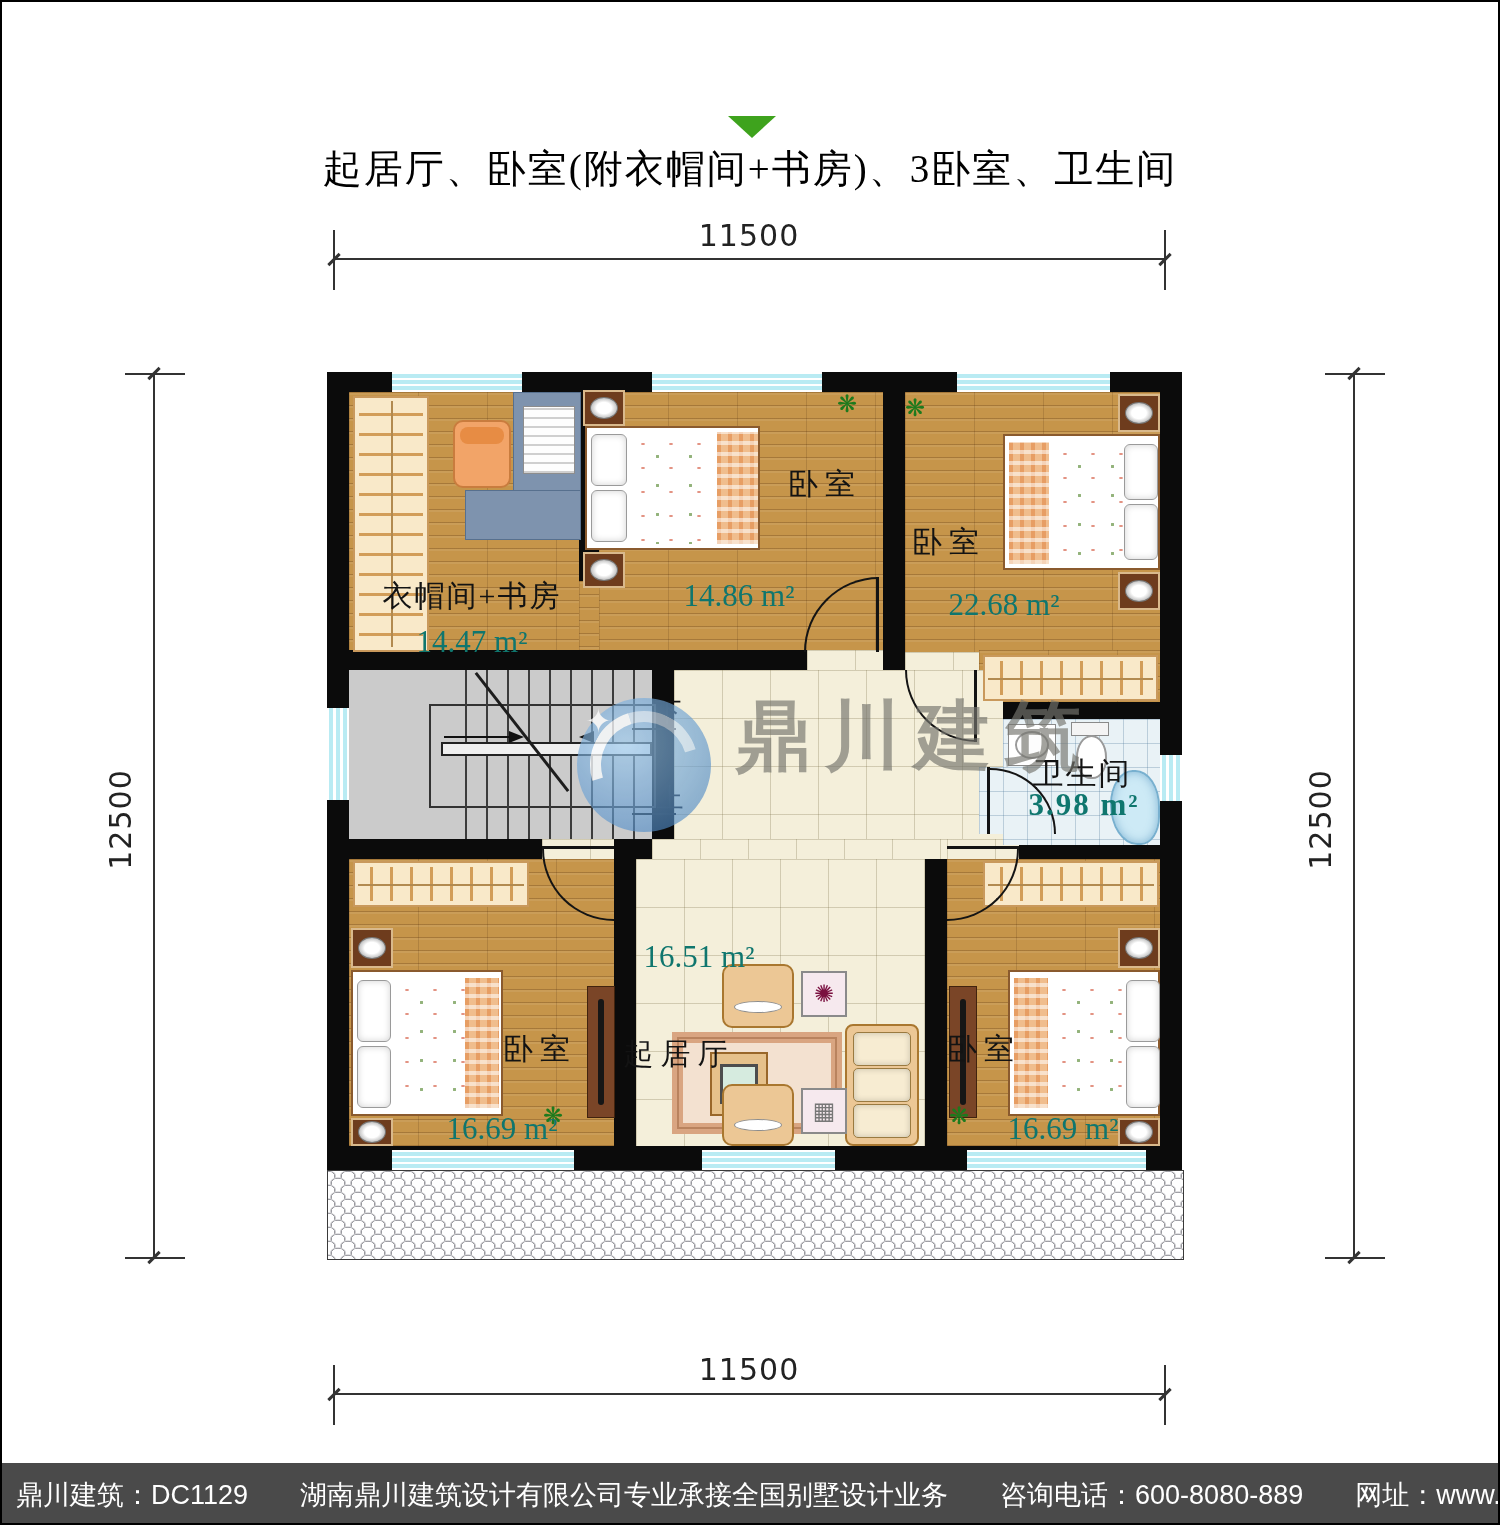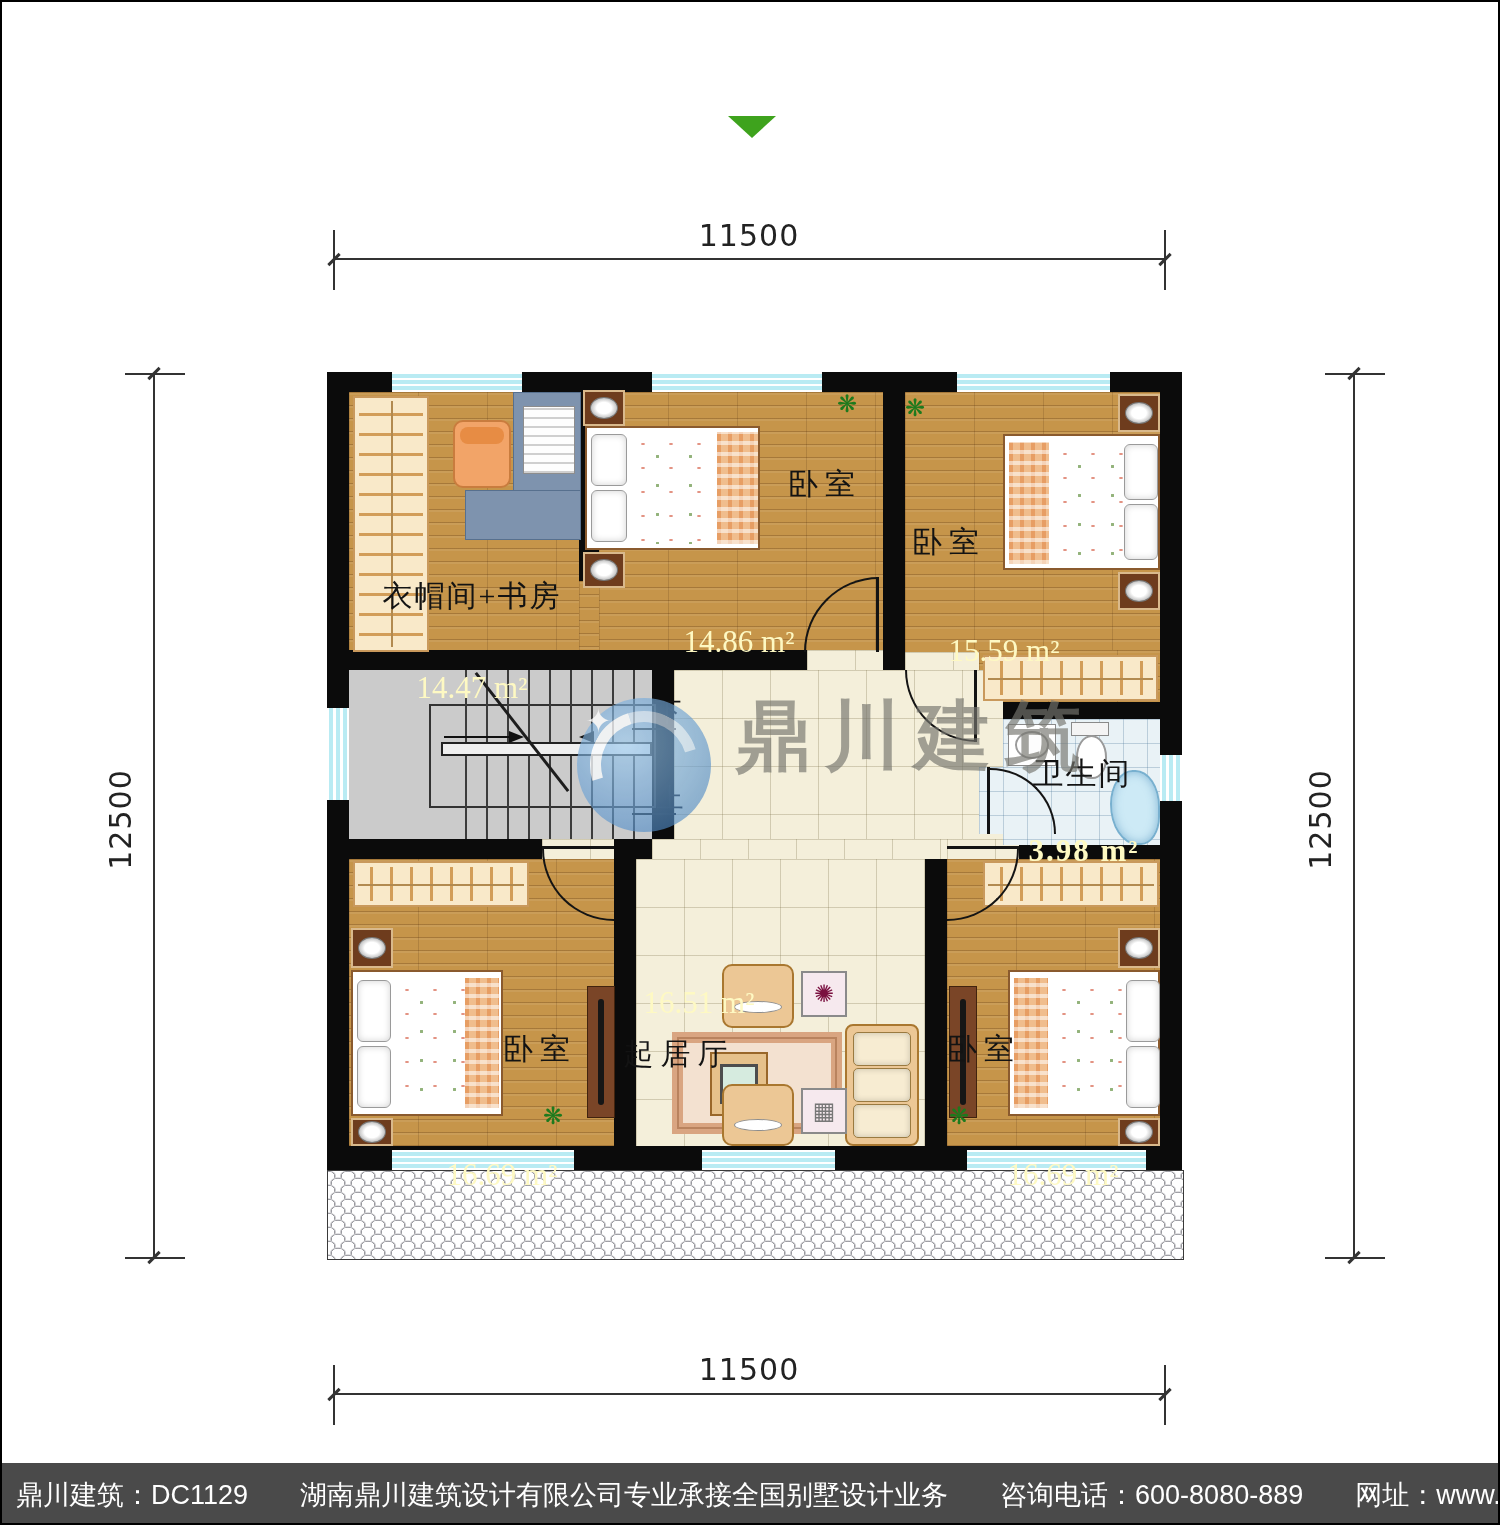--- a/index.html
+++ b/index.html
@@ -80,21 +80,21 @@
   .tank{background:#f4f4f4;border:1px solid #8a8a8a;}
   .bowl{background:#fff;border:2px solid #9a9a9a;border-radius:50% 50% 46% 46%;}
   .tub{background:#cdeaf6;border:2px solid #78b0cf;border-radius:48% 52% 40% 58%;box-shadow:inset 0 0 10px rgba(60,130,180,.5);}
 
   .desk{background:#7e93ae;border:1px solid #57708e;}
   .chair{background:#f2a468;border:2px solid #c97c3e;border-radius:10px;}
   .chair i{position:absolute;left:10%;right:10%;top:8%;height:26%;background:#e78c44;border-radius:8px;}
   .printer{background:#fdfdfd;border:1px solid #8d8d8d;background-image:repeating-linear-gradient(0deg,#cfcfcf 0 2px,transparent 2px 9px);}
 
   .rname{font-size:30px;color:#131313;letter-spacing:7px;white-space:nowrap;transform:translate(-50%,-50%);}
-  .rarea{font-size:31px;color:#fef9c3;white-space:nowrap;transform:translate(-50%,-50%);margin-top:46px;}
+  .rarea{font-size:31px;color:#0f766e;white-space:nowrap;transform:translate(-50%,-50%);}
   .sm{font-size:31px;letter-spacing:2px;}
   .updown{font-size:27px;color:#111;transform:translate(-50%,-50%);}
 
   
   .wm{left:250px;top:318px;width:580px;height:156px;opacity:.78;pointer-events:none;z-index:50;}
   .wm-logo{position:absolute;left:0;top:8px;width:134px;height:134px;border-radius:50%;
     background:radial-gradient(circle at 36% 34%,rgba(160,205,240,.85),rgba(55,118,185,.8));}
   .wm-logo:before{content:"";position:absolute;inset:13px;border:11px solid transparent;border-left-color:rgba(255,255,255,.95);border-top-color:rgba(255,255,255,.55);border-radius:50%;transform:rotate(28deg);}
   .wm-logo:after{content:"✦";position:absolute;left:8px;top:4px;color:#fff;font-size:32px;}
   .wm-cn{position:absolute;left:158px;top:-4px;font-family:"Liberation Sans","DejaVu Sans",sans-serif;font-weight:bold;font-size:76px;color:rgba(118,118,110,.85);letter-spacing:14px;white-space:nowrap;}
@@ -107,20 +107,21 @@
 
   .footer{left:0;top:1461px;width:100%;height:64px;background:#4a4a4a;display:flex;align-items:center;gap:52px;padding:0 14px;box-sizing:border-box;}
   .footer span{color:#fff;font-family:"Liberation Sans","DejaVu Sans",sans-serif;font-size:27px;white-space:nowrap;}
 </style>
 </head>
 <body>
 
 <div id="stage">
 
   <div class="abs hdr-tri"></div>
+  <div class="abs subtitle">起居厅、卧室(附衣帽间+书房)、3卧室、卫生间</div>
 
   <div class="abs dimlab" style="left:647px;top:216px;width:200px;">11500</div>
   <div class="abs dimline" style="left:332px;top:256px;width:831px;height:2px;"></div>
   <div class="abs dimline" style="left:331px;top:228px;width:2px;height:60px;"></div>
   <div class="abs dimline" style="left:1162px;top:228px;width:2px;height:60px;"></div>
   <div class="abs slash" style="left:324px;top:256px;width:16px;height:3px;"></div>
   <div class="abs slash" style="left:1155px;top:256px;width:16px;height:3px;"></div>
 
   <div class="abs dimlab" style="left:647px;top:1350px;width:200px;">11500</div>
   <div class="abs dimline" style="left:332px;top:1391px;width:831px;height:2px;"></div>
@@ -313,21 +314,21 @@
     <div class="abs arc" style="left:215px;top:477px;width:72px;height:72px;border-left:2px solid #141414;border-bottom:2px solid #141414;border-bottom-left-radius:100% 100%;"></div>
 
     <div class="abs leaf" style="left:620px;top:474px;width:72px;height:3px;"></div>
     <div class="abs arc" style="left:620px;top:477px;width:72px;height:72px;border-right:2px solid #141414;border-bottom:2px solid #141414;border-bottom-right-radius:100% 100%;"></div>
 
     <span class="abs rname" style="left:145px;top:224px;letter-spacing:2px;">衣帽间+书房</span>
     <span class="abs rarea" style="left:145px;top:270px;">14.47 m²</span>
     <span class="abs rname" style="left:498px;top:112px;">卧室</span>
     <span class="abs rarea" style="left:412px;top:224px;">14.86 m²</span>
     <span class="abs rname" style="left:622px;top:170px;">卧室</span>
-    <span class="abs rarea" style="left:677px;top:233px;">15.59 m²</span>
+    <span class="abs rarea" style="left:677px;top:233px;">22.68 m²</span>
     <span class="abs rname sm" style="left:755px;top:402px;">卫生间</span>
     <span class="abs rarea sm" style="left:757px;top:433px;font-weight:bold;">3.98 m²</span>
     <span class="abs rarea" style="left:372px;top:585px;">16.51 m²</span>
     <span class="abs rname" style="left:352px;top:682px;z-index:30;">起居厅</span>
     <span class="abs rname" style="left:213px;top:677px;">卧室</span>
     <span class="abs rarea" style="left:175px;top:757px;z-index:30;">16.69 m²</span>
     <span class="abs rname" style="left:657px;top:677px;">卧室</span>
     <span class="abs rarea" style="left:736px;top:757px;z-index:30;">16.69 m²</span>
 
     <div class="abs wm">

